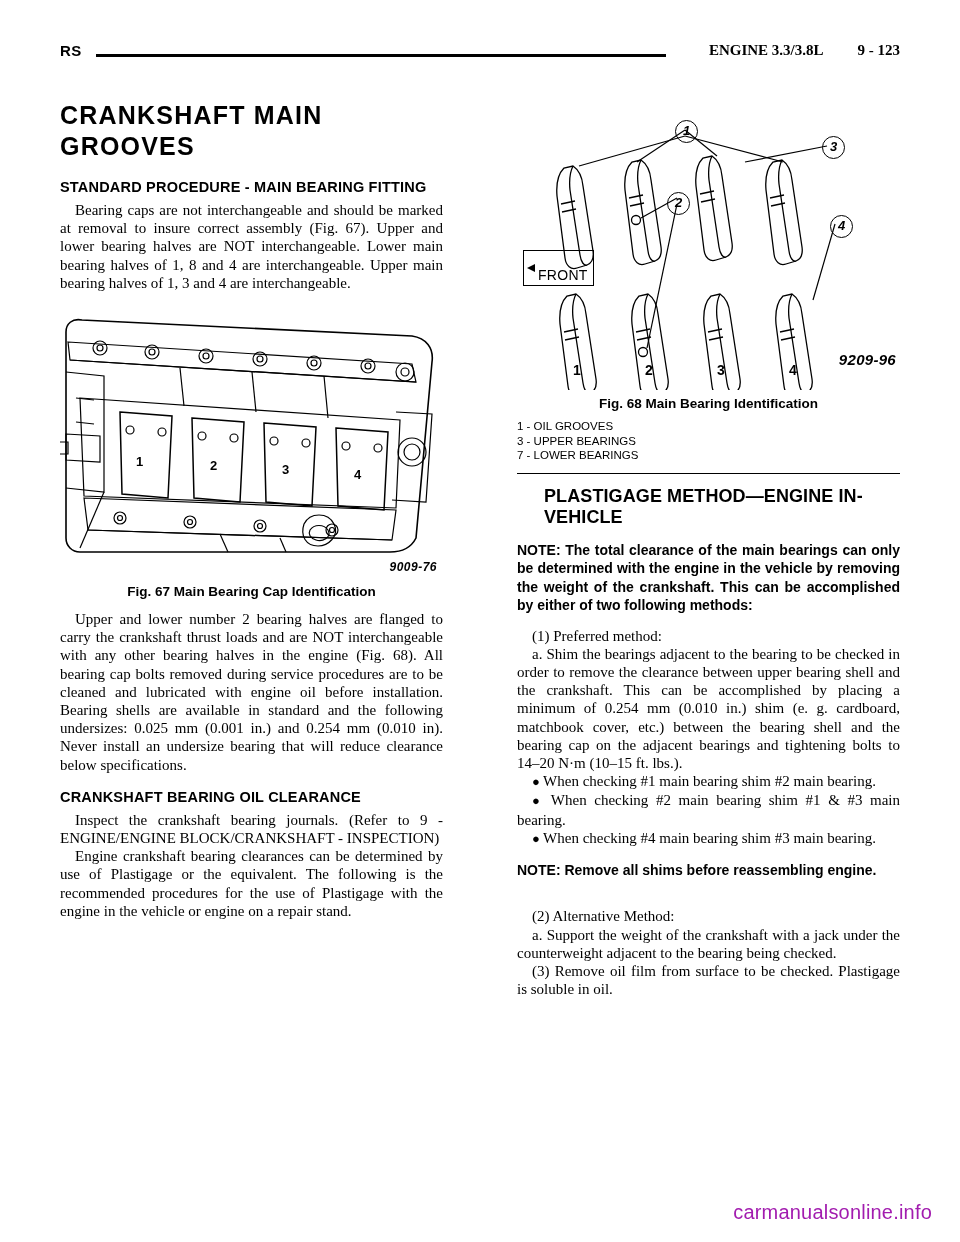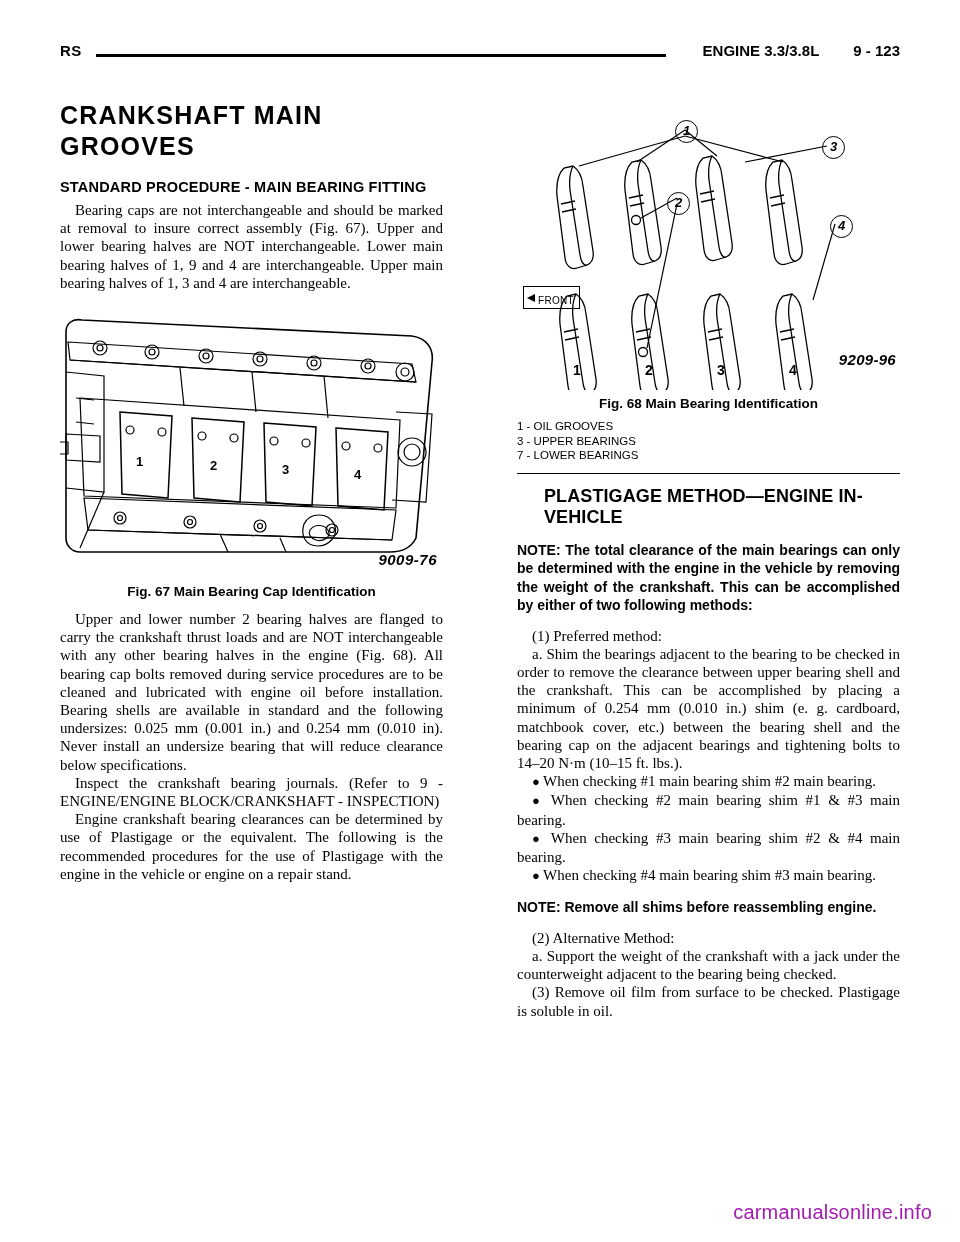--- a/index.html
+++ b/index.html
@@ -44,21 +44,21 @@
     left: 36px;
     top: 12px;
     width: 570px;
     height: 3px;
     background: #000;
   }
   .header-right {
     position: absolute;
     right: 0;
     top: 0;
-    font-family: Liberation Sans, sans-serif;
+    font-family: Liberation Serif, serif;
     font-weight: bold;
     font-size: 15px;
     white-space: nowrap;
     padding-left: 18px;
   }
   .header-right .sep {
     display: inline-block;
     width: 34px;
   }
 
@@ -160,25 +160,25 @@
   .fig67-wrap svg { display: block; }
   .fig67-num {
     position: absolute;
     font-family: "Liberation Sans", sans-serif;
     font-weight: bold;
     font-size: 13px;
   }
   .sig67 {
     position: absolute;
     right: 6px;
-    bottom: 10px;
+    bottom: 4px;
     font-family: "Liberation Sans", sans-serif;
     font-weight: bold;
     font-style: italic;
-    font-size: 15px;
+    font-size: 12px;
     letter-spacing: 0.5px;
   }
 
   
   .fig68-wrap {
     position: relative;
     width: 383px;
     height: 290px;
   }
   .fig68-wrap svg { display: block; }
@@ -209,25 +209,24 @@
     font-weight: bold;
     font-style: italic;
     font-size: 15px;
     letter-spacing: 0.3px;
   }
   .frontbox {
     position: absolute;
     left: 6px;
     top: 150px;
     border: 1.6px solid #000;
-    padding: 8px 5px 2px 14px;
-    font-family: "Liberation Sans", sans-serif;
-    font-size: 10px;
+    padding: 16px 5px 2px 14px;
+    font-family: "Liberation Sans", sans-serif;
+    font-size: 14px;
     letter-spacing: 0.3px;
-    margin-top: 36px;
   }
   .frontbox::before {
     content: "";
     position: absolute;
     left: 3px;
     top: 50%;
     margin-top: -4px;
     border-top: 4px solid transparent;
     border-bottom: 4px solid transparent;
     border-right: 8px solid #000;
@@ -255,21 +254,21 @@
     <div class="header-right">
       <span>ENGINE 3.3/3.8L</span><span class="sep"></span><span>9 - 123</span>
     </div>
   </div>
 
   <div class="col col-left">
 
     <h1 class="title">CRANKSHAFT MAIN GROOVES</h1>
 
     <h2 class="sub">STANDARD PROCEDURE - MAIN BEARING FITTING</h2>
-    <p class="body">Bearing caps are not interchangeable and should be marked at removal to insure correct assembly (Fig. 67). Upper and lower bearing halves are NOT interchangeable. Lower main bearing halves of 1, 9 and 4 are interchangeable. Upper main bearing halves of 1, 3 and 4 are interchangeable.</p>
+    <p class="body">Bearing caps are not interchangeable and should be marked at removal to insure correct assembly (Fig. 67). Upper and lower bearing halves are NOT interchangeable. Lower main bearing halves of 1, 8 and 4 are interchangeable. Upper main bearing halves of 1, 3 and 4 are interchangeable.</p>
 
     <div class="fig67-wrap">
       <svg width="383" height="276" viewBox="0 0 383 276">
         <g fill="none" stroke="#000" stroke-width="1.2">
 
           <path d="M6,30 L6,236 C6,244 12,250 20,250 L330,250 C344,250 352,244 356,236 L372,60 C374,46 366,36 352,34 L22,18 C12,16 6,22 6,30 Z" stroke-width="1.6"></path>
 
           <path d="M8,40 L352,62 L356,80 L10,58 Z"></path>
           <path d="M10,58 L356,80"></path>
 
@@ -341,20 +340,21 @@
       <div class="fig67-num" style="left:150px; top:156px;">2</div>
       <div class="fig67-num" style="left:222px; top:160px;">3</div>
       <div class="fig67-num" style="left:294px; top:165px;">4</div>
       <div class="sig67">9009-76</div>
     </div>
 
     <p class="fig-caption">Fig. 67 Main Bearing Cap Identification</p>
 
     <p class="body" style="margin-top:11px;">Upper and lower number 2 bearing halves are flanged to carry the crankshaft thrust loads and are NOT interchangeable with any other bearing halves in the engine (Fig. 68). All bearing cap bolts removed during service procedures are to be cleaned and lubricated with engine oil before installation. Bearing shells are available in standard and the following undersizes: 0.025 mm (0.001 in.) and 0.254 mm (0.010 in). Never install an undersize bearing that will reduce clearance below specifications.</p>
 
+    <h2 class="sub tight">CRANKSHAFT BEARING OIL CLEARANCE</h2>
     <p class="body">Inspect the crankshaft bearing journals. (Refer to 9 - ENGINE/ENGINE BLOCK/CRANKSHAFT - INSPECTION)</p>
     <p class="body">Engine crankshaft bearing clearances can be determined by use of Plastigage or the equivalent. The following is the recommended procedures for the use of Plastigage with the engine in the vehicle or engine on a repair stand.</p>
   </div>
 
   <div class="col col-right">
 
     <div class="fig68-wrap">
       <svg width="383" height="290" viewBox="0 0 383 290">
         <g fill="none" stroke="#000" stroke-width="1.3">
 
@@ -440,25 +440,24 @@
 
     <p class="secline">PLASTIGAGE METHOD—ENGINE IN-VEHICLE</p>
 
     <p class="note">NOTE: The total clearance of the main bearings can only be determined with the engine in the vehicle by removing the weight of the crankshaft. This can be accomplished by either of two following methods:</p>
 
     <p class="body" style="margin-top:12px;">(1) Preferred method:</p>
     <p class="body">a. Shim the bearings adjacent to the bearing to be checked in order to remove the clearance between upper bearing shell and the crankshaft. This can be accomplished by placing a minimum of 0.254 mm (0.010 in.) shim (e. g. cardboard, matchbook cover, etc.) between the bearing shell and the bearing cap on the adjacent bearings and tightening bolts to 14–20 N·m (10–15 ft. lbs.).</p>
 
     <p class="bullet"><span class="dot">●&nbsp;</span><span>When checking #1 main bearing shim #2 main bearing.</span></p>
     <p class="bullet"><span class="dot">●&nbsp;</span><span>When checking #2 main bearing shim #1 &amp; #3 main bearing.</span></p>
-    <p class="bullet"><span class="dot">●&nbsp;</span><span>When checking #3 main bearing shim #2 &amp; #4 main bearing.</span></p>
     <p class="bullet"><span class="dot">●&nbsp;</span><span>When checking #4 main bearing shim #3 main bearing.</span></p>
 
     <p class="note">NOTE: Remove all shims before reassembling engine.</p>
 
-    <p class="body" style="margin-top:12px;">(2) Alternative Method:</p>
+    <p class="body" style="margin-top:28px;">(2) Alternative Method:</p>
     <p class="body">a. Support the weight of the crankshaft with a jack under the counterweight adjacent to the bearing being checked.</p>
     <p class="body">(3) Remove oil film from surface to be checked. Plastigage is soluble in oil.</p>
   </div>
 
   <div class="watermark">carmanualsonline.info</div>
 
 </div>
 
 </body></html>

